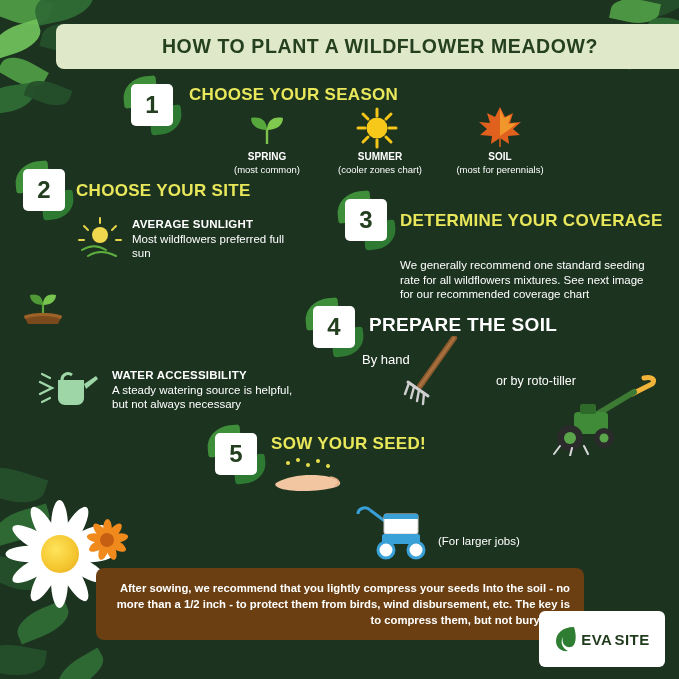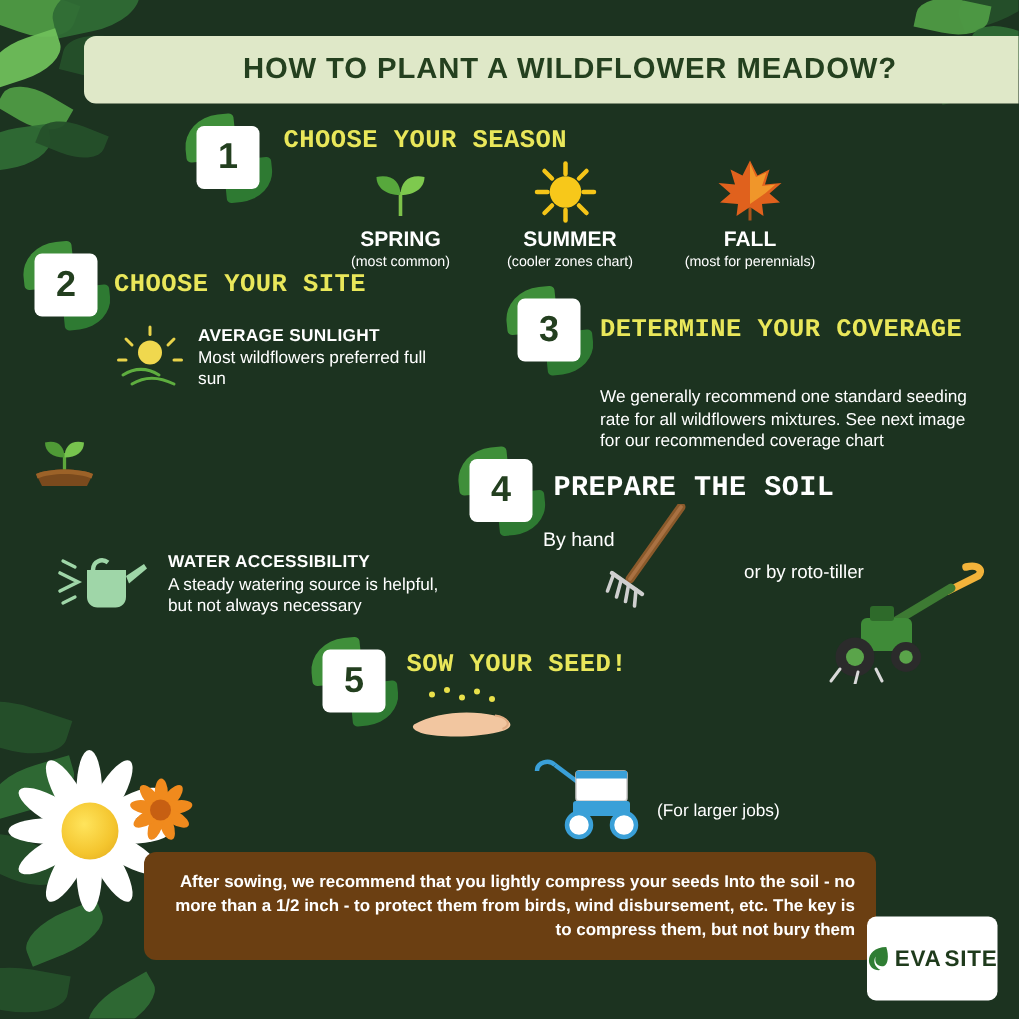--- a/index.html
+++ b/index.html
@@ -44,40 +44,40 @@
     background:#2e7a32;border-radius:70% 10% 70% 10%;
     transform:rotate(-6deg);
   }
   .badge .num{
     position:absolute;inset:0;background:#ffffff;border-radius:5px;
     display:flex;align-items:center;justify-content:center;
     font-size:24px;font-weight:bold;color:#233f1f;
   }
 
   .head{
-    position:absolute;font-size:17px;font-weight:bold;color:#e9e75a;letter-spacing:.3px;font-family:Liberation Mono, monospace;
+    position:absolute;font-size:17px;font-weight:bold;color:#e9e75a;letter-spacing:.3px;
   }
   .head.white{color:#ffffff;}
   .sub{position:absolute;color:#ffffff;font-size:11.5px;line-height:1.28;}
   .lbl-bold{font-weight:bold;font-size:11.5px;color:#ffffff;letter-spacing:.2px;}
   .cap{position:absolute;text-align:center;color:#ffffff;font-size:9.5px;line-height:1.25;}
-  .cap .n{font-weight:bold;font-size:14px;}
+  .cap .n{font-weight:bold;font-size:10px;}
 
   
   .note{
     position:absolute;left:96px;top:568px;width:488px;height:72px;
     background:#6b3f12;border-radius:8px;
     display:flex;align-items:center;justify-content:center;
     text-align:right;padding:6px 14px;box-sizing:border-box;
   }
   .note p{margin:0;color:#ffffff;font-size:11.3px;line-height:1.42;font-weight:bold;}
 
   
   .logo{
-    position:absolute;right:14px;bottom:12px;width:87px;height:56px;
+    position:absolute;right:14px;bottom:12px;width:126px;height:56px;
     background:#ffffff;border-radius:6px;
     display:flex;align-items:center;justify-content:center;gap:3px;
   }
   .logo .lg-text{font-size:15px;font-weight:bold;color:#1f3b1c;line-height:1;letter-spacing:.5px;}
 
   
   .daisy{position:absolute;left:-8px;bottom:58px;width:135px;height:135px;}
   .petal{position:absolute;left:50%;top:50%;width:17px;height:54px;background:#ffffff;border-radius:50%;
     transform-origin:50% 100%;margin-left:-8.5px;margin-top:-54px;}
   .daisy-core{position:absolute;left:50%;top:50%;width:38px;height:38px;margin:-19px 0 0 -19px;
@@ -182,21 +182,21 @@
     <span class="n">SUMMER</span><br>
     <span>(cooler zones chart)</span>
   </div>
 
   <svg style="position:absolute;left:476px;top:105px;" width="48" height="44" viewBox="0 0 48 44">
     <path d="M24 42 L24 28" stroke="#a8541b" stroke-width="2" fill="none"></path>
     <path d="M24 2 L29 12 L37 8 L34 18 L45 17 L37 24 L44 30 L32 31 L33 39 L24 33 L15 39 L16 31 L4 30 L11 24 L3 17 L14 18 L11 8 L19 12 Z" fill="#e0611d"></path>
     <path d="M24 4 L28 13 L35 10 L32 19 L41 18 L34 24 L24 31 Z" fill="#f0962a"></path>
   </svg>
   <div class="cap" style="left:448px;top:151px;width:104px;">
-    <span class="n">FALL</span><br>
+    <span class="n">SOIL</span><br>
     <span>(most for perennials)</span>
   </div>
 
   <div class="badge" style="left:23px;top:169px;">
     <div class="leafback"></div>
     <div class="leafback2"></div>
     <div class="num">2</div>
   </div>
   <div class="head" style="left:76px;top:181px;">CHOOSE YOUR SITE</div>
 

